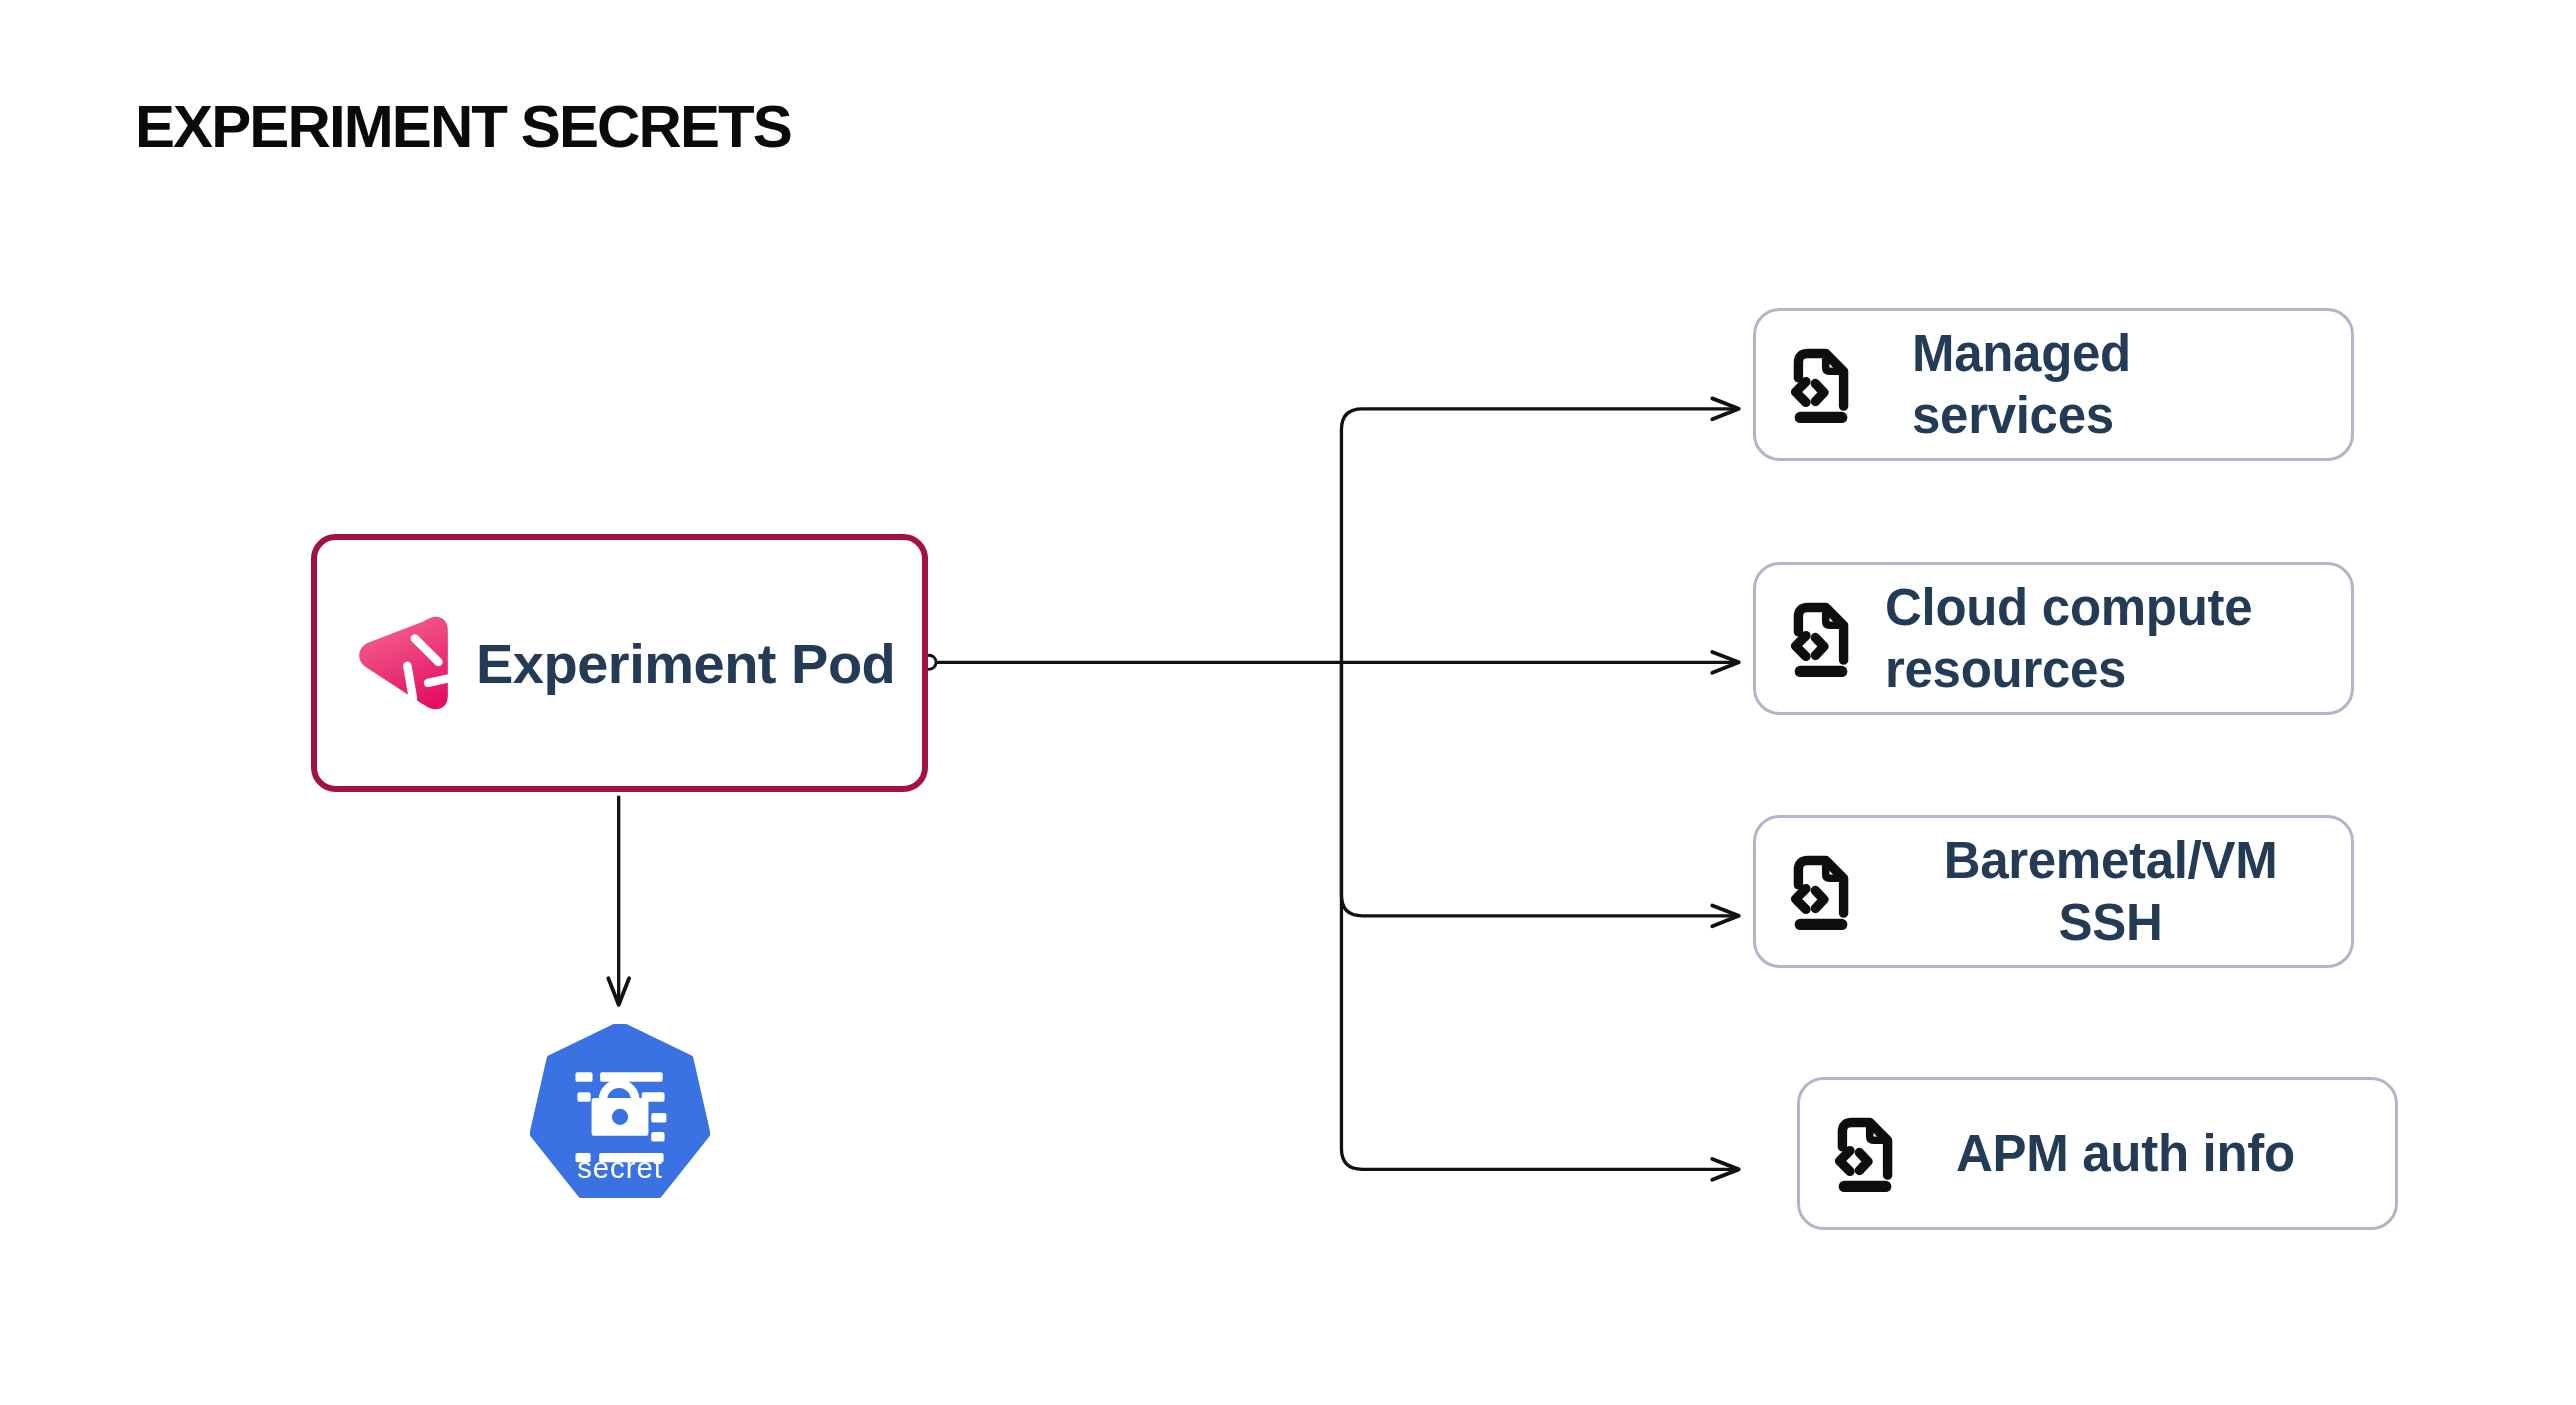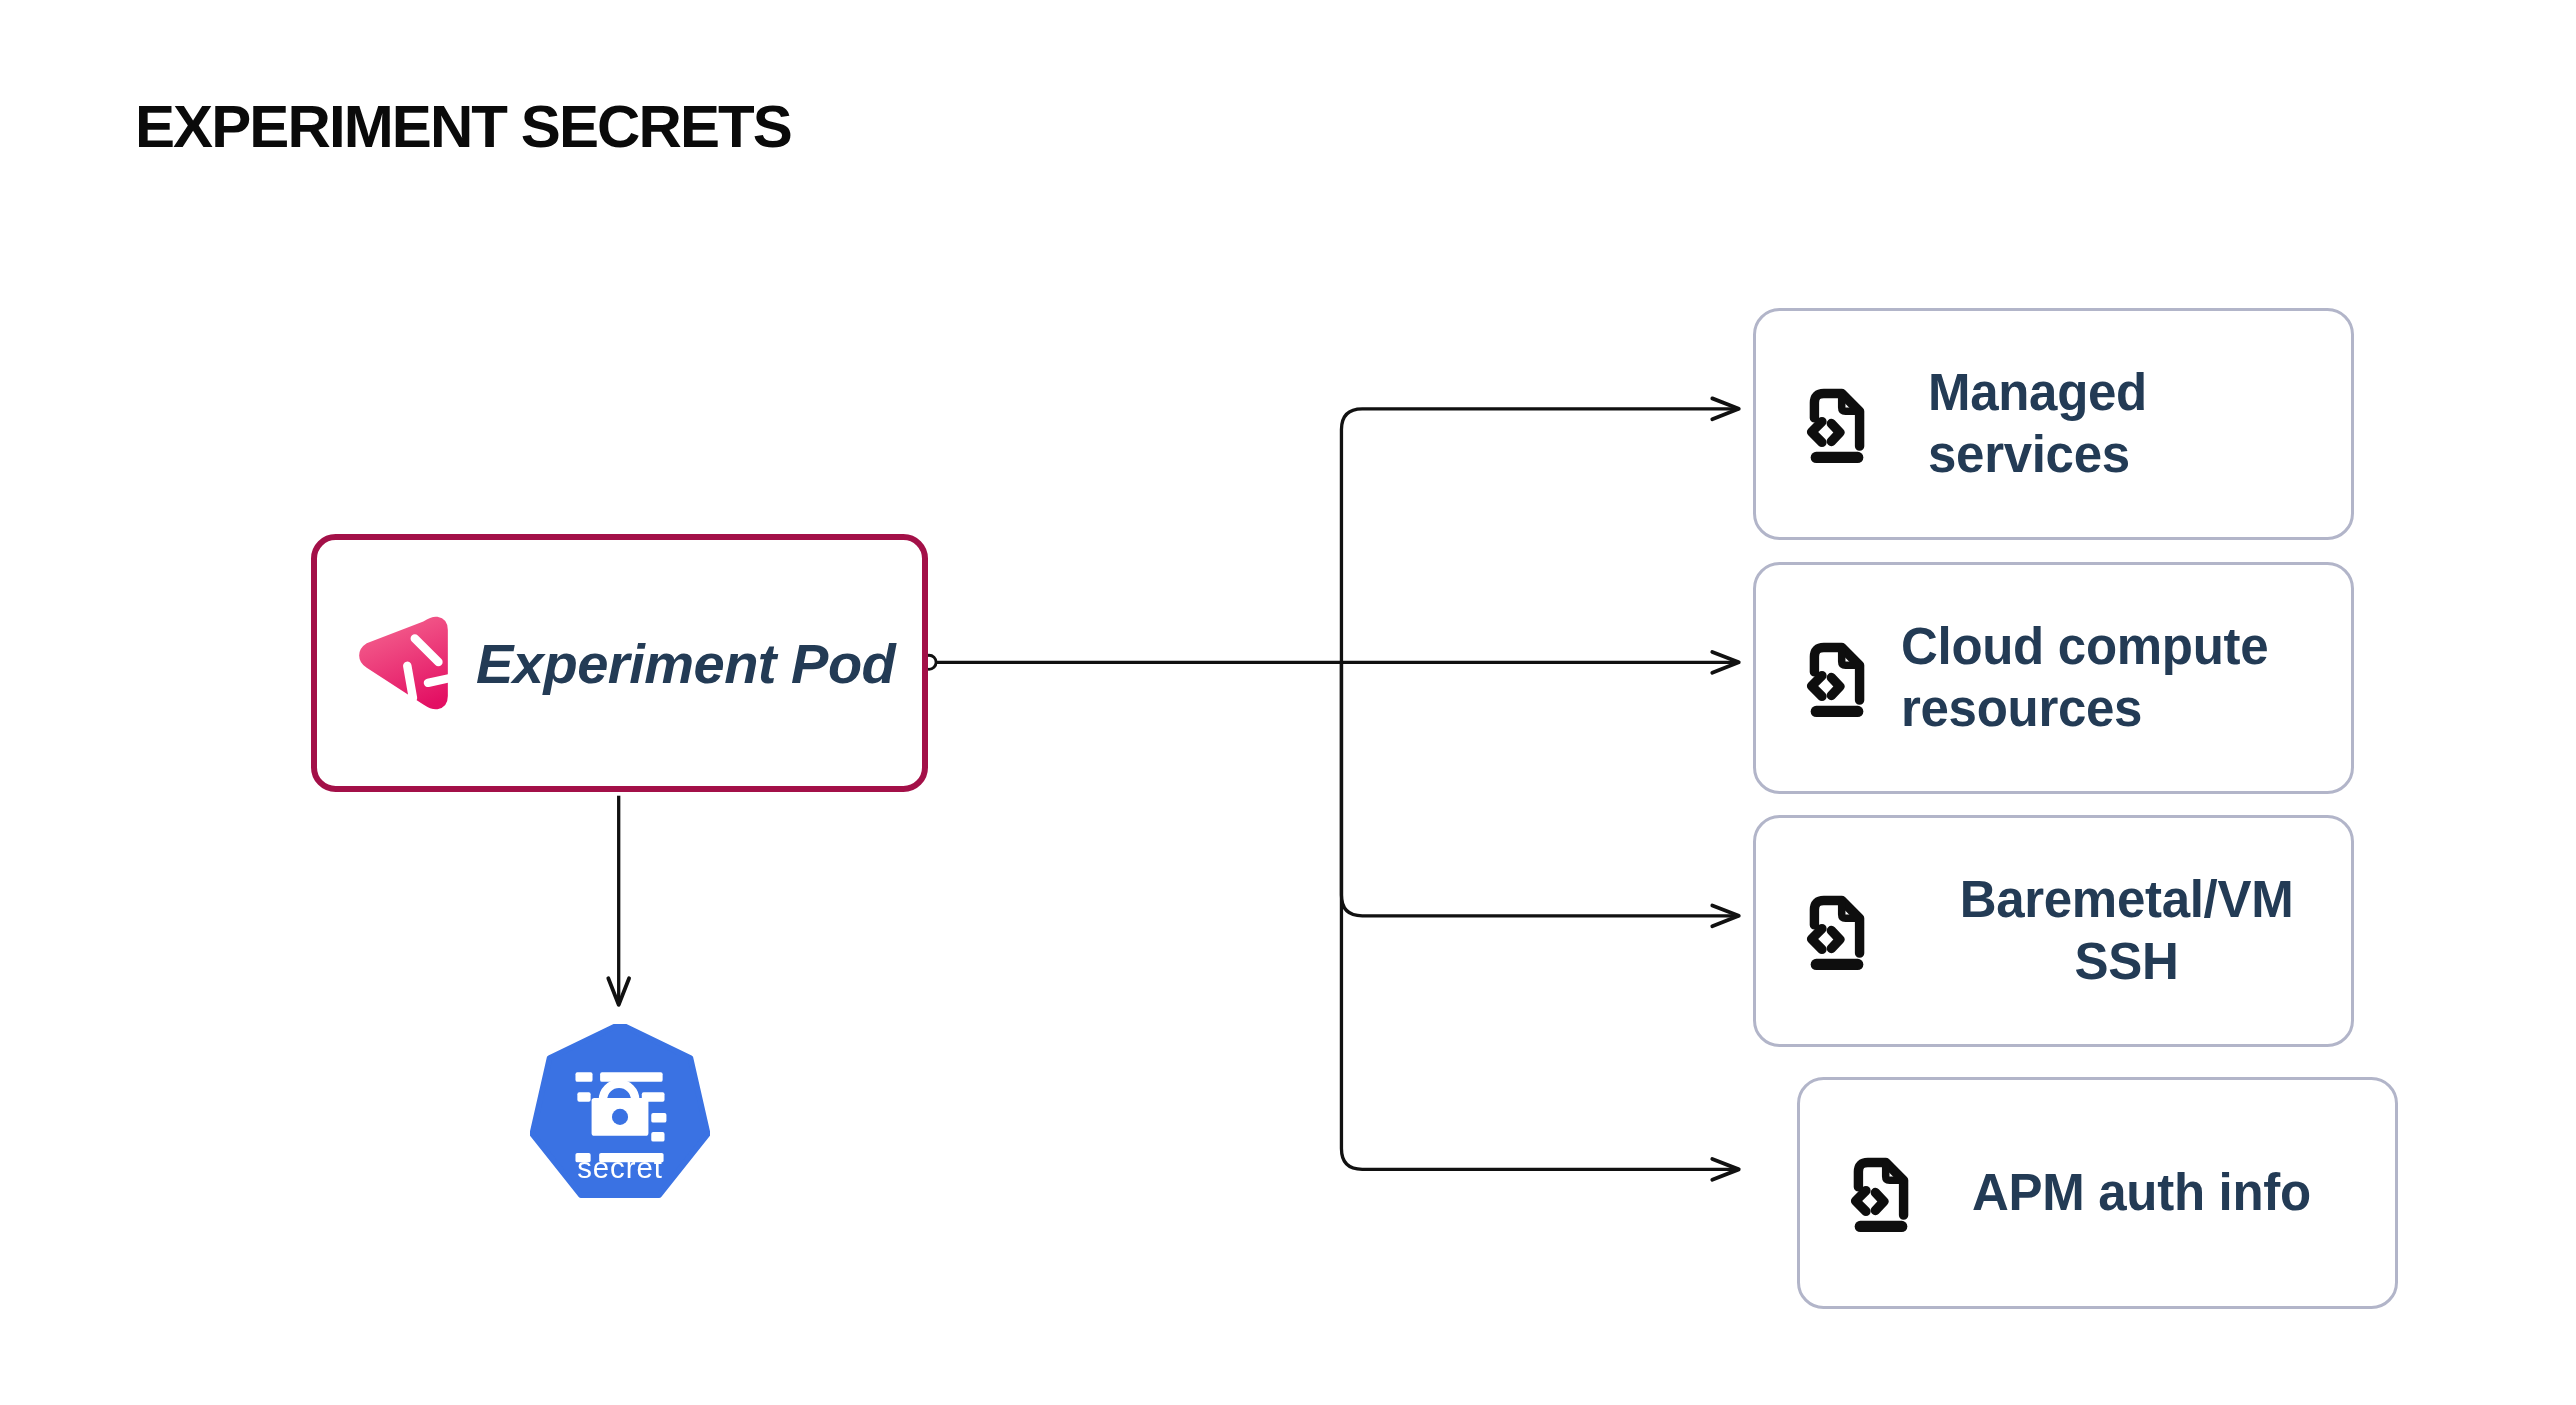--- a/index.html
+++ b/index.html
@@ -14,39 +14,39 @@
     position:absolute;left:135px;top:95px;
     font-size:60px;font-weight:bold;letter-spacing:-1.9px;
     color:#0a0a0a;line-height:1.05;white-space:nowrap;
   }
   .connector-svg{position:absolute;left:0;top:0;width:2576px;height:1406px;}
 
   .pod-box{
     position:absolute;left:311px;top:534px;width:617px;height:258px;
     box-sizing:border-box;border:6.6px solid #a31048;border-radius:24.6px;
     background:#ffffff;display:flex;align-items:center;
-    padding-left:42px;gap:28px;font-style:italic;
+    padding-left:42px;gap:28px;
   }
   .pod-label{
     font-size:56px;font-weight:bold;color:#233b55;
     letter-spacing:-0.5px;white-space:nowrap;
   }
   .annotation{
     position:absolute;left:653px;top:848px;
     font-size:44px;line-height:53px;color:#233b55;font-weight:normal;
   }
   .annotation span{display:block;}
 
   .secret-node{position:absolute;left:530px;top:1024px;width:180px;height:182px;}
 
   .target-box{
-    position:absolute;left:1753px;width:601px;height:232px;
+    position:absolute;left:1753px;width:601px;height:153px;
     box-sizing:border-box;border:3.8px solid #b2b5c9;border-radius:26.5px;
     background:#ffffff;display:flex;align-items:center;
-    padding-left:49px;gap:59px;
+    padding-left:33px;gap:59px;
   }
   .target-box .label{
     font-size:51px;font-weight:bold;color:#233b55;
     line-height:62px;letter-spacing:-0.3px;max-width:397px;
   }
   .t1{top:308px;} .t2{top:562px;gap:32px;} .t3{top:815px;text-align:center;} .t4{top:1077px;margin-left:44px;}
   .file-icon{flex:0 0 auto;}
 </style>
 </head>
 <body>

